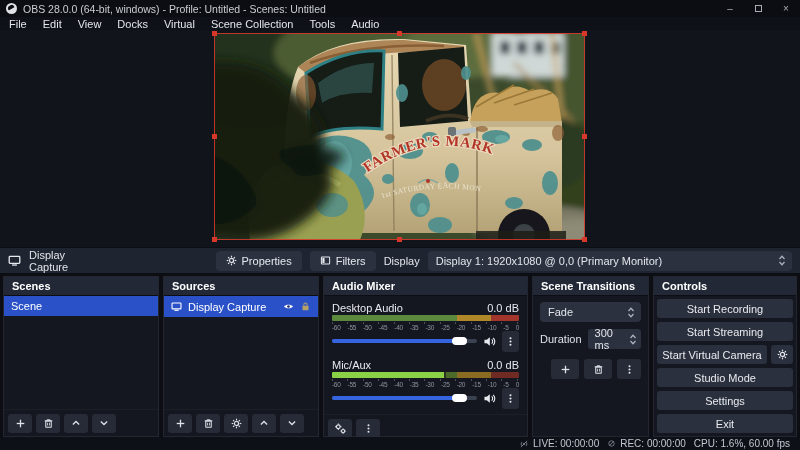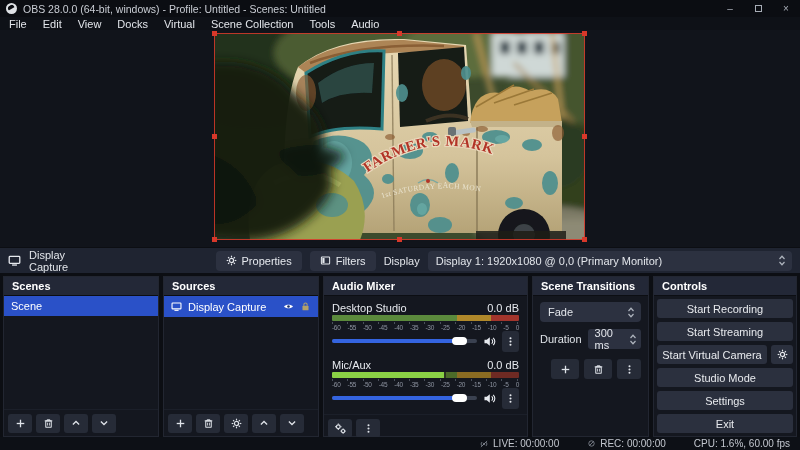--- a/index.html
+++ b/index.html
@@ -85,21 +85,21 @@
 
   
   .controls-body { padding:3px; display:flex; flex-direction:column; gap:4px; }
   .ctl-row { display:flex; gap:4px; }
   .ctl-btn { flex:1; height:19px; background:#2b303e; border-radius:3px; color:#e8eaee;
     font-size:11px; display:flex; align-items:center; justify-content:center; }
   .ctl-gear { flex:none; width:22px; }
 
   
   .statusbar { height:13px; background:#0d1016; display:flex; align-items:center;
-    justify-content:flex-end; gap:28px; padding-right:10px; font-size:10px; color:#c3c7cf; flex:none; }
+    justify-content:flex-end; gap:8px; padding-right:10px; font-size:10px; color:#c3c7cf; flex:none; }
   .status-item { display:flex; align-items:center; gap:4px; }
   .status-item .ic { color:#8b919c; }
 
   .ic { display:block; flex:none; }
   .i13 { width:13px; height:13px; } .i11 { width:11px; height:11px; }
   .i10 { width:10px; height:10px; } .i9 { width:9px; height:9px; }
   .car { width:8px; height:5px; color:#aeb4bd; }
   .spacer { flex:1; }
 </style>
 </head>
@@ -477,21 +477,21 @@
         </div>
       </div>
     </div>
 
     <div class="panel p-mixer">
       <div class="panel-h">Audio Mixer</div>
       <div class="panel-body mixer-body">
 
         <div class="chan">
           <div class="chan-top">
-            <span>Desktop Studio</span>
+            <span>Desktop Audio</span>
             <span>0.0 dB</span>
           </div>
           <div class="meter">
             <span style="width:66.7%;background:#5b8a3c"></span>
             <span style="width:18.3%;background:#b0882a"></span>
             <span style="width:15%;background:#a2352c"></span>
           </div>
           <div class="meter-ticksmarks"></div>
           <div class="tickrow">
               <span>-60</span>

